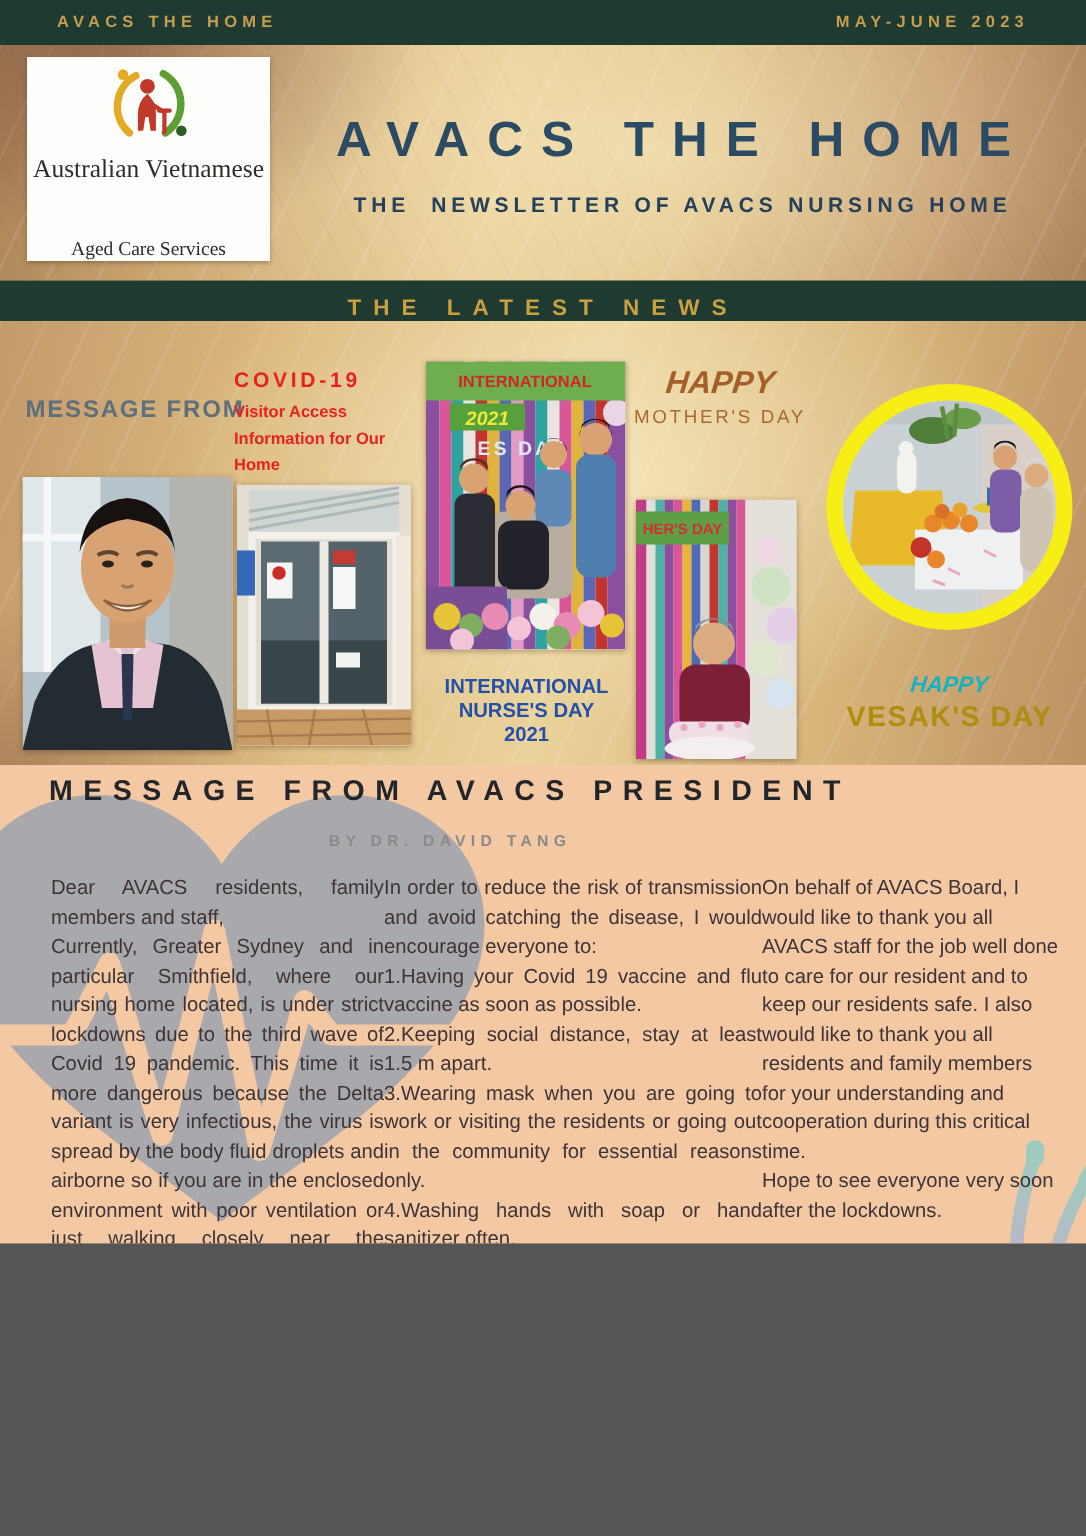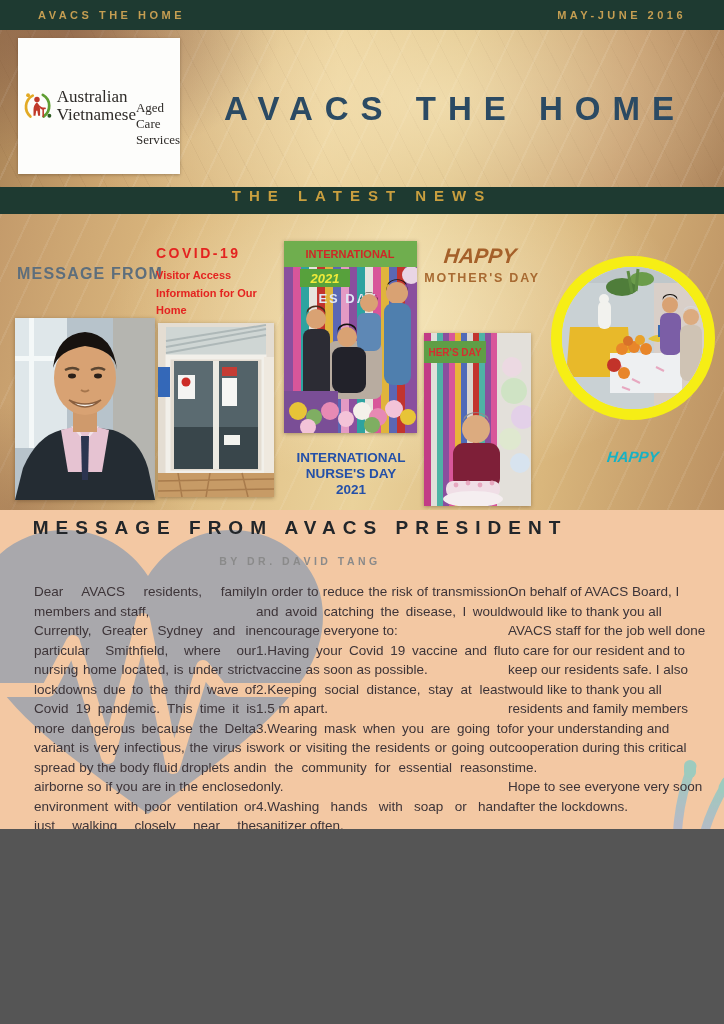--- a/index.html
+++ b/index.html
@@ -20,35 +20,35 @@
     position:absolute; left:0; top:30px; width:724px; height:157px;
     background:
       radial-gradient(ellipse 300px 190px at 10% 0%, rgba(112,70,60,0.50), transparent 70%),
       radial-gradient(ellipse 520px 250px at 60% 45%, rgba(255,242,204,0.55), transparent 72%),
       repeating-linear-gradient(115deg, rgba(255,255,255,0.09) 0 2px, transparent 2px 31px),
       repeating-linear-gradient(63deg, rgba(110,75,40,0.07) 0 1px, transparent 1px 19px),
       linear-gradient(100deg,#a98356 0%,#cda670 18%,#e7cb92 46%,#ddbf83 62%,#c09465 85%,#a67c53 100%);
   }
   .logo-box {
     position:absolute; left:18px; top:8px; width:162px; height:136px; background:#fdfdfb;
-    box-shadow:0 1px 3px rgba(60,40,20,.35); display:flex; flex-direction:row; align-items:center;
+    box-shadow:0 1px 3px rgba(60,40,20,.35); display:flex; flex-direction:column; align-items:center;
   }
   .logo-box svg { margin-top:4px; }
   .logo-line1 { font-family:"Liberation Serif", serif; font-size:17px; color:#2e2b28; line-height:1.05; }
   .logo-line2 { font-family:"Liberation Serif", serif; font-size:13px; color:#2e2b28;margin-top:36px; }
   .masthead-text {
     position:absolute; left:186px; top:0; right:0; height:157px;
     display:flex; flex-direction:column; align-items:center; justify-content:center;
   }
   .masthead-title { color:#2b4a63; font-size:33px; font-weight:bold; letter-spacing:12px; white-space:pre; }
   .masthead-sub { margin-top:16px; color:#24405a; font-size:14px; font-weight:bold; letter-spacing:3.2px; white-space:pre; }
   
   .news-band {
     position:absolute; left:0; top:187px; width:724px; height:27px; background:#1e3a31;
-    display:flex; align-items:flex-start; justify-content:center; z-index:5;
+    display:flex; align-items:flex-end; justify-content:center; z-index:5;
   }
   .news-band span { color:#c99f3f; font-size:15px; font-weight:bold; letter-spacing:8px; }
   
   .collage {
     position:absolute; left:0; top:214px; width:724px; height:296px;
     background:
       radial-gradient(ellipse 420px 240px at 55% 35%, rgba(255,246,210,0.55), transparent 70%),
       radial-gradient(ellipse 260px 150px at 2% 100%, rgba(120,75,50,0.35), transparent 72%),
       repeating-linear-gradient(115deg, rgba(255,255,255,0.08) 0 2px, transparent 2px 27px),
       linear-gradient(100deg,#c49b6b 0%,#dcb97f 25%,#ead29b 52%,#d9b67c 76%,#bb9162 100%);
@@ -58,21 +58,21 @@
   .president-title { left:13px; top:57px; font-size:23px; font-weight:bold; letter-spacing:1.5px; color:#3c5a75; }
   .covid-wrap { left:156px; top:31px; width:130px; text-align:left; }
   .covid-title { color:#e42320; font-size:14px; font-weight:bold; letter-spacing:2.5px; }
   .covid-sub { margin-top:6px; color:#e42320; font-size:11px; font-weight:bold; line-height:1.6; }
   .photo { box-shadow:0 1px 4px rgba(70,45,20,.4); }
   .nurses-caption { left:276px; top:236px; width:150px; text-align:center; color:#2450a8;
     font-size:13.5px; font-weight:bold; line-height:1.18; white-space:pre-line; }
   .mothers-wrap { left:420px; top:30px; width:120px; text-align:center; }
   .script { font-style:italic; font-weight:bold; display:inline-block; transform:skewX(-6deg); }
   .mothers-happy { font-size:21px; color:#a5602a; }
-  .mothers-label { margin-top:3px; font-size:12.5px; font-weight:bold; letter-spacing:1.8px; color:#a86a32;text-align:right; }
+  .mothers-label { margin-top:3px; font-size:12.5px; font-weight:normal; letter-spacing:1.8px; color:#a86a32; }
   .vesak-circle { left:551px; top:42px; width:164px; height:164px; border-radius:50%;
     border:11px solid #f6ee15; overflow:hidden; background:#cfd6d8; }
   .vesak-wrap { left:543px; top:234px; width:180px; text-align:center; }
   .vesak-happy { font-size:15px; color:#16b2c4; }
   .vesak-label { margin-top:2px; font-size:19px; font-weight:bold; letter-spacing:1px; color:#ad8e11; }
   
   .message-section { position:absolute; left:0; top:510px; width:724px; height:482px; background:#f3c8a3; overflow:hidden; }
   .wm { position:absolute; z-index:0; }
   .msg-head { position:absolute; left:0; top:7px; width:600px; text-align:center; z-index:1; }
   .msg-title { font-size:19px; font-weight:bold; letter-spacing:7px; color:#22262a; }
@@ -87,41 +87,42 @@
     display:flex; align-items:center; justify-content:center; }
   .footerbar span { color:#b08f48; font-size:10.5px; font-weight:bold; letter-spacing:3.5px; }
 </style>
 </head>
 <body>
 
 <div class="page">
 
   <div class="topbar">
     <span>AVACS THE HOME</span>
-    <span>MAY-JUNE 2016</span>
+    <span>MAY-JUNE 2023</span>
   </div>
 
   <div class="masthead">
     <div class="logo-box">
       <svg width="92" height="80" viewBox="0 0 100 88">
         <circle cx="26" cy="11" r="5" fill="#e2aa25"></circle>
         <circle cx="81" cy="64" r="5" fill="#2e5d24"></circle>
         <path d="M38,12 A33,33 0 0 0 32,66" fill="none" stroke="#e2aa25" stroke-width="7" stroke-linecap="round"></path>
         <path d="M64,10 A33,33 0 0 1 66,66" fill="none" stroke="#5f9e32" stroke-width="7" stroke-linecap="round"></path>
         <circle cx="49" cy="22" r="7" fill="#c0392b"></circle>
         <path d="M49,29 q-9,7 -9,19 l0,16 l5,0 l2,-13 l3,0 l2,13 l5,0 l0,-17 q0,-8 -4,-13 z" fill="#c0392b"></path>
         <path d="M52,38 L64,46" stroke="#c0392b" stroke-width="4" stroke-linecap="round"></path>
         <rect x="63" y="45" width="4" height="22" fill="#c0392b"></rect>
         <rect x="58" y="43" width="14" height="4" rx="2" fill="#c0392b"></rect>
       </svg>
       <div class="logo-line1">Australian Vietnamese</div>
       <div class="logo-line2">Aged Care Services</div>
     </div>
     <div class="masthead-text">
       <div class="masthead-title">AVACS THE HOME</div>
+      <div class="masthead-sub">THE  NEWSLETTER OF AVACS NURSING HOME</div>
     </div>
   </div>
 
   <div class="news-band">
     <span>THE LATEST NEWS</span>
   </div>
 
   <div class="collage">
 
     <div class="abs eyebrow">MESSAGE FROM</div>
@@ -298,20 +299,21 @@
         <path d="M100,36 a8,8 0 0 1 16,0 l-1,-6 a8,6 0 0 0 -14,0 z" fill="#1c1712"></path>
         <rect x="98" y="46" width="21" height="42" rx="7" fill="#7b5ea6"></rect>
         <circle cx="129" cy="50" r="8" fill="#dcab7f"></circle>
         <path d="M121,48 a8,8 0 0 1 16,0 l-1,-6 a8,6 0 0 0 -14,0 z" fill="#d8d8da"></path>
         <rect x="118" y="58" width="22" height="56" rx="8" fill="#cfc3b4"></rect>
       </svg>
     </div>
 
     <div class="abs vesak-wrap">
       <div class="script vesak-happy">HAPPY</div>
+      <div class="vesak-label">VESAK'S DAY</div>
     </div>
   </div>
 
   <div class="message-section">
 
     <svg class="wm" style="left:-42px;top:2px;" width="380" height="310" viewBox="0 0 380 310">
       <path d="M190,302 C95,232 15,178 15,104 C15,52 58,18 106,18 C142,18 172,36 190,64 C208,36 238,18 274,18 C322,18 365,52 365,104 C365,178 285,232 190,302 Z" fill="#a9a8ac"></path>
       <polyline points="15,178 90,178 115,130 150,245 185,108 215,255 245,155 263,178 365,178" fill="none" stroke="#f3c8a3" stroke-width="14" stroke-linejoin="round" stroke-linecap="round"></polyline>
     </svg>
 

